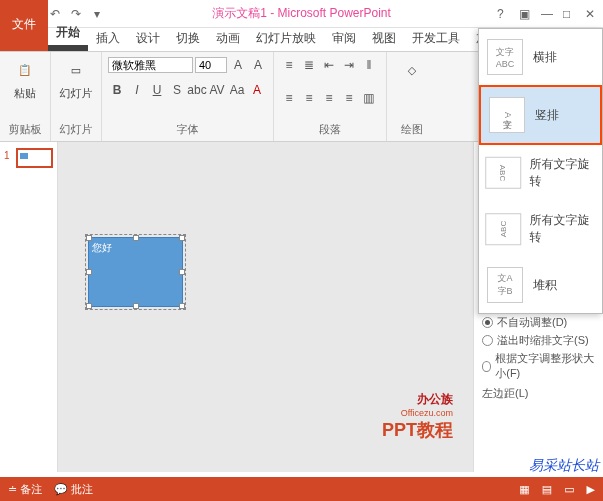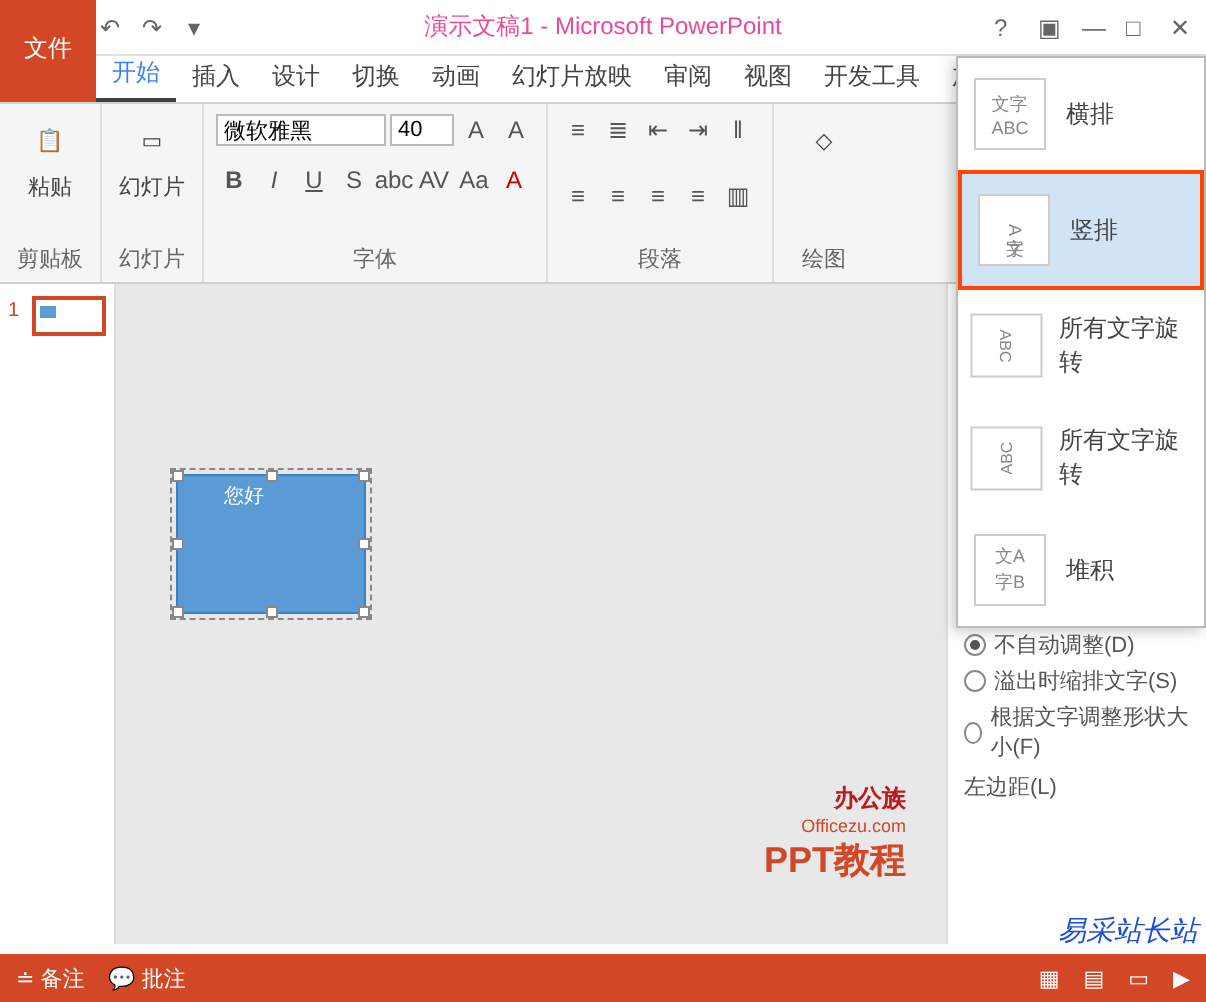--- a/index.html
+++ b/index.html
@@ -8,21 +8,21 @@
 .titlebar { height: 28px; background: #fff; display: flex; align-items: center; padding: 0 4px; border-bottom: 1px solid #e0e0e0; }
 .qat { display: flex; gap: 3px; align-items: center; }
 .qat-btn { width: 18px; height: 18px; display: flex; align-items: center; justify-content: center; color: #666; }
 .title { flex: 1; text-align: center; color: #ec4899; font-size: 12px; }
 .win-ctrl { display: flex; gap: 8px; color: #666; }
 .win-ctrl span { width: 14px; cursor: pointer; }
 
 .tabs { height: 24px; background: #fff; display: flex; align-items: flex-end; border-bottom: 1px solid #d0d0d0; }
 .tab { padding: 4px 8px; font-size: 12px; color: #444; cursor: pointer; }
 .tab.file { background: #d24726; color: #fff; padding: 18px 12px; }
-.tab.active { color: #3b82f6; border-bottom: 2px solid #404040; }
+.tab.active { color: #404040; border-bottom: 6px solid #404040; font-weight: bold; }
 
 .ribbon { height: 90px; background: #f5f5f5; border-bottom: 1px solid #d0d0d0; display: flex; }
 .rgroup { border-right: 1px solid #ddd; padding: 4px 6px; display: flex; flex-direction: column; }
 .rgroup-content { flex: 1; display: flex; align-items: flex-start; gap: 4px; }
 .rgroup-label { font-size: 11px; color: #666; text-align: center; padding-top: 2px; }
 .big-btn { width: 38px; display: flex; flex-direction: column; align-items: center; gap: 2px; color: #444; font-size: 11px; }
 .big-btn .ico { width: 28px; height: 28px; display: flex; align-items: center; justify-content: center; }
 .font-row { display: flex; gap: 2px; align-items: center; margin-bottom: 3px; }
 .font-sel { border: 1px solid #bbb; background: #fff; font-size: 11px; padding: 1px 3px; }
 .font-sel.name { width: 85px; }
@@ -30,21 +30,21 @@
 .fmt-btn { width: 18px; height: 18px; display: inline-flex; align-items: center; justify-content: center; color: #555; font-size: 12px; border: none; background: none; }
 .para-btns { display: flex; flex-wrap: wrap; width: 100px; gap: 2px; }
 
 .workspace { display: flex; height: 330px; }
 .thumbs { width: 58px; background: #fff; border-right: 1px solid #ddd; padding: 6px 4px; }
 .thumb { border: 2px solid #d24726; height: 20px; background: #fff; position: relative; }
 .thumb-num { position: absolute; left: -12px; top: 2px; font-size: 10px; color: #d24726; }
 .thumb::after { content:''; position:absolute; left:2px; top:3px; width:8px; height:6px; background:#5b9bd5; }
 
 .canvas { flex: 1; background: #e8e8e8; position: relative; display: flex; align-items: center; justify-content: center; }
-.shape { width: 95px; height: 70px; background: #5b9bd5; border: 1px solid #3d7fc1; position: absolute; left: 30px; top: 95px; padding-left: 20px; }
+.shape { width: 95px; height: 70px; background: #5b9bd5; border: 1px solid #3d7fc1; position: absolute; left: 30px; top: 95px; }
 .shape::before { content:''; position:absolute; inset:-4px; border:1px dashed #888; }
 .handle { position:absolute; width:6px; height:6px; background:#fff; border:1px solid #888; }
 .shape-text { color:#fff; font-size:10px; padding:3px; }
 .watermark { position:absolute; bottom:30px; right:20px; text-align:right; }
 .wm1 { color:#b91c1c; font-size:12px; font-weight:bold; }
 .wm2 { color:#d24726; font-size:9px; }
 .wm3 { color:#d24726; font-size:18px; font-weight:bold; }
 
 .pane { width: 130px; background: #fff; border-left: 1px solid #ddd; padding: 8px; }
 .pane-title { color: #444; font-size: 16px; margin-bottom: 8px; }

